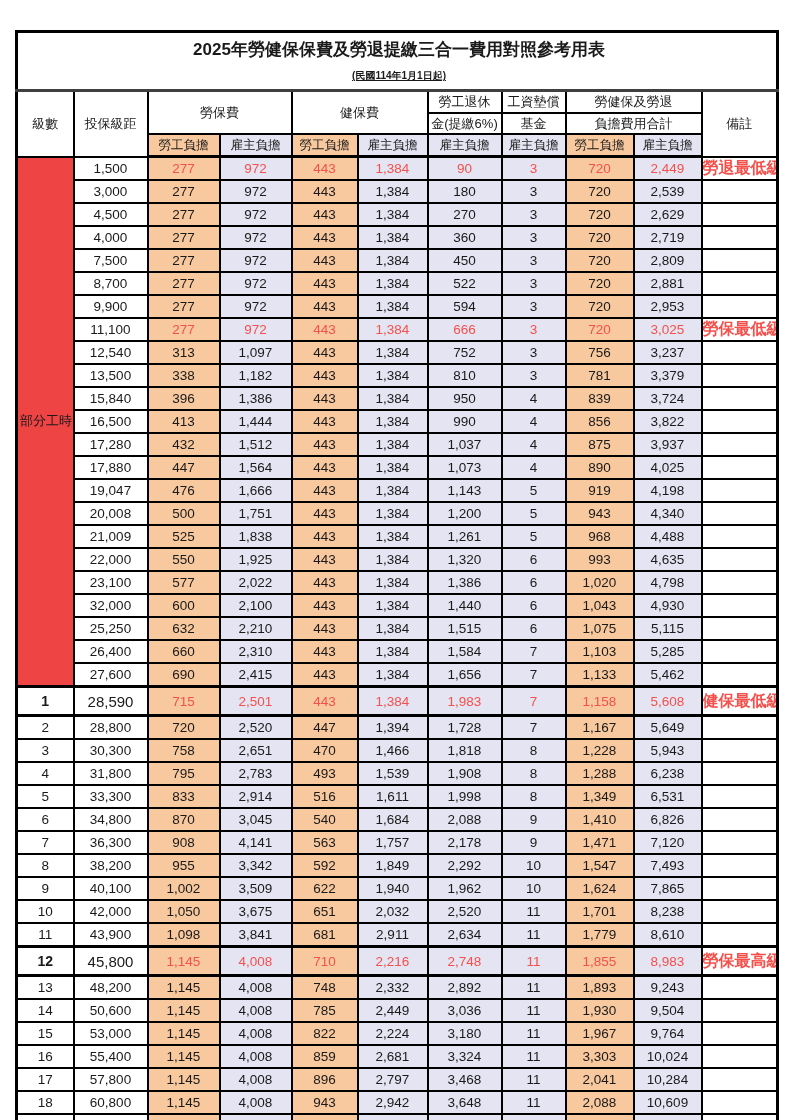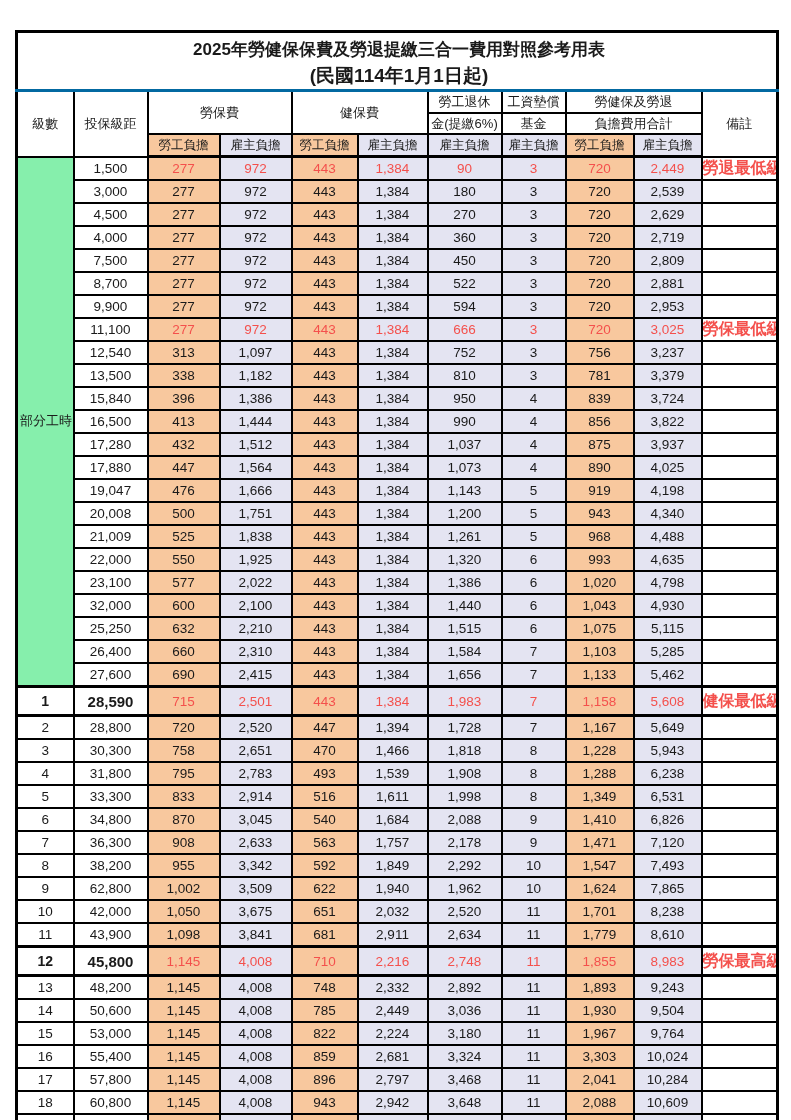--- a/index.html
+++ b/index.html
@@ -19,39 +19,39 @@
     border:2px solid #000;
     padding:0 2px;
     text-align:center;
     vertical-align:middle;
     overflow:hidden;
     white-space:nowrap;
     font-weight:normal;
   }
   table{border:3px solid #000;}
   
-  .title-cell{height:56px;border-bottom:3px solid #0369a1;padding-left:6px;}
+  .title-cell{height:56px;border-bottom:3px solid #404040;padding-left:6px;}
   .title-main{font-size:17px;font-weight:bold;line-height:30px;}
-  .title-sub{font-size:19px;font-weight:bold;line-height:22px;}
+  .title-sub{font-size:10px;font-weight:bold;line-height:22px;text-decoration:underline;}
   
   thead th{font-size:13px;background:#fff;}
   .hrowA th{height:20px;}
   .hrowB th{height:19px;}
   .hrowC th{height:20px;font-size:12.5px;border-bottom:3px solid #000;}
   .emp{background:#F8C89E;}
   .er{background:#E4E4F2;}
   
   tbody td{height:21px;font-size:13.5px;}
   tbody td.remark-cell{font-size:16px;font-weight:bold;color:#F4504C;background:#fff;padding:0;}
   tbody td.lvl,tbody td.brk{background:#fff;}
   tr.hl td.val{color:#F4504C;}
   tr.big td{border-top:3px solid #000;border-bottom:3px solid #000;height:26px;}
   tr.big td.lvl{font-weight:bold;font-size:14px;}
-  tr.big td.brk{font-weight:bold;font-size:15px;border-radius:12px;}
-  td.ptcell{font-size:13px;background:#86efac;}
+  tr.big td.brk{font-weight:normal;font-size:15px;border-radius:12px;}
+  td.ptcell{font-size:13px;background:#ef4444;}
 </style>
 </head>
 <body>
 
 <div class="sheet">
   <table>
     <colgroup>
       <col style="width:57px">
         <col style="width:74px">
       <col style="width:72px">
@@ -450,21 +450,21 @@
           <td class="er val">2,088</td>
           <td class="er val">9</td>
           <td class="emp val">1,410</td>
           <td class="er val">6,826</td>
           <td class="remark-cell"></td>
         </tr>
         <tr>
           <td class="lvl">7</td>
           <td class="brk">36,300</td>
           <td class="emp val">908</td>
-          <td class="er val">2,633</td>
+          <td class="er val">4,141</td>
           <td class="emp val">563</td>
           <td class="er val">1,757</td>
           <td class="er val">2,178</td>
           <td class="er val">9</td>
           <td class="emp val">1,471</td>
           <td class="er val">7,120</td>
           <td class="remark-cell"></td>
         </tr>
         <tr>
           <td class="lvl">8</td>
@@ -474,21 +474,21 @@
           <td class="emp val">592</td>
           <td class="er val">1,849</td>
           <td class="er val">2,292</td>
           <td class="er val">10</td>
           <td class="emp val">1,547</td>
           <td class="er val">7,493</td>
           <td class="remark-cell"></td>
         </tr>
         <tr>
           <td class="lvl">9</td>
-          <td class="brk">62,800</td>
+          <td class="brk">40,100</td>
           <td class="emp val">1,002</td>
           <td class="er val">3,509</td>
           <td class="emp val">622</td>
           <td class="er val">1,940</td>
           <td class="er val">1,962</td>
           <td class="er val">10</td>
           <td class="emp val">1,624</td>
           <td class="er val">7,865</td>
           <td class="remark-cell"></td>
         </tr>

